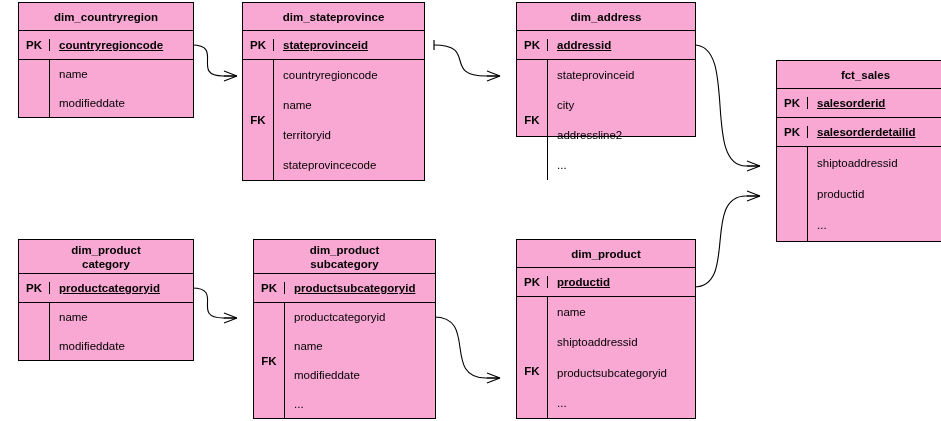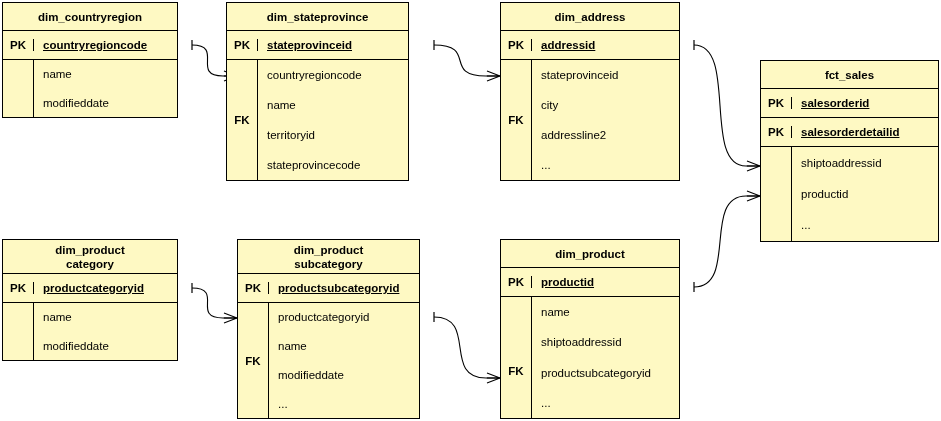--- a/index.html
+++ b/index.html
@@ -25,22 +25,23 @@
     top: 0;
     width: 941px;
     height: 421px;
     pointer-events: none;
     z-index: 1;
   }
   .entity {
     position: absolute;
     box-sizing: border-box;
     border: 1.4px solid #000000;
-    background: #fef9c3;
+    background: #f9a8d4;
     z-index: 2;
+    margin-left: 16px;
   }
   .entity-title {
     box-sizing: border-box;
     width: 100%;
     border-bottom: 1.4px solid #000000;
     font-weight: bold;
     font-size: 11.5px;
     color: #000000;
     text-align: center;
     line-height: 14px;
@@ -178,21 +179,21 @@
       <div class="attr-group" style="height: 120px;">
         <div class="key-cell" style="width: 31px;">FK</div>
         <div class="attr-list">
           <div class="attr-line" style="height: 30px;">countryregioncode</div>
           <div class="attr-line" style="height: 30px;">name</div>
           <div class="attr-line" style="height: 30px;">territoryid</div>
           <div class="attr-line" style="height: 30px;">stateprovincecode</div>
         </div>
       </div>
     </div>
-    <div class="entity" style="left: 500px; top: 2px; width: 180px; height: 179px;">
+    <div class="entity" style="left: 500px; top: 2px; width: 180px; height: 135px;">
       <div class="entity-title" style="height: 28px;">
         <span>dim_address</span>
       </div>
       <div class="row sep" style="height: 29px;">
         <div class="key-cell" style="width: 31px;">PK</div>
         <div class="attr-cell pk">addressid</div>
       </div>
       <div class="attr-group" style="height: 120px;">
         <div class="key-cell" style="width: 31px;">FK</div>
         <div class="attr-list">

